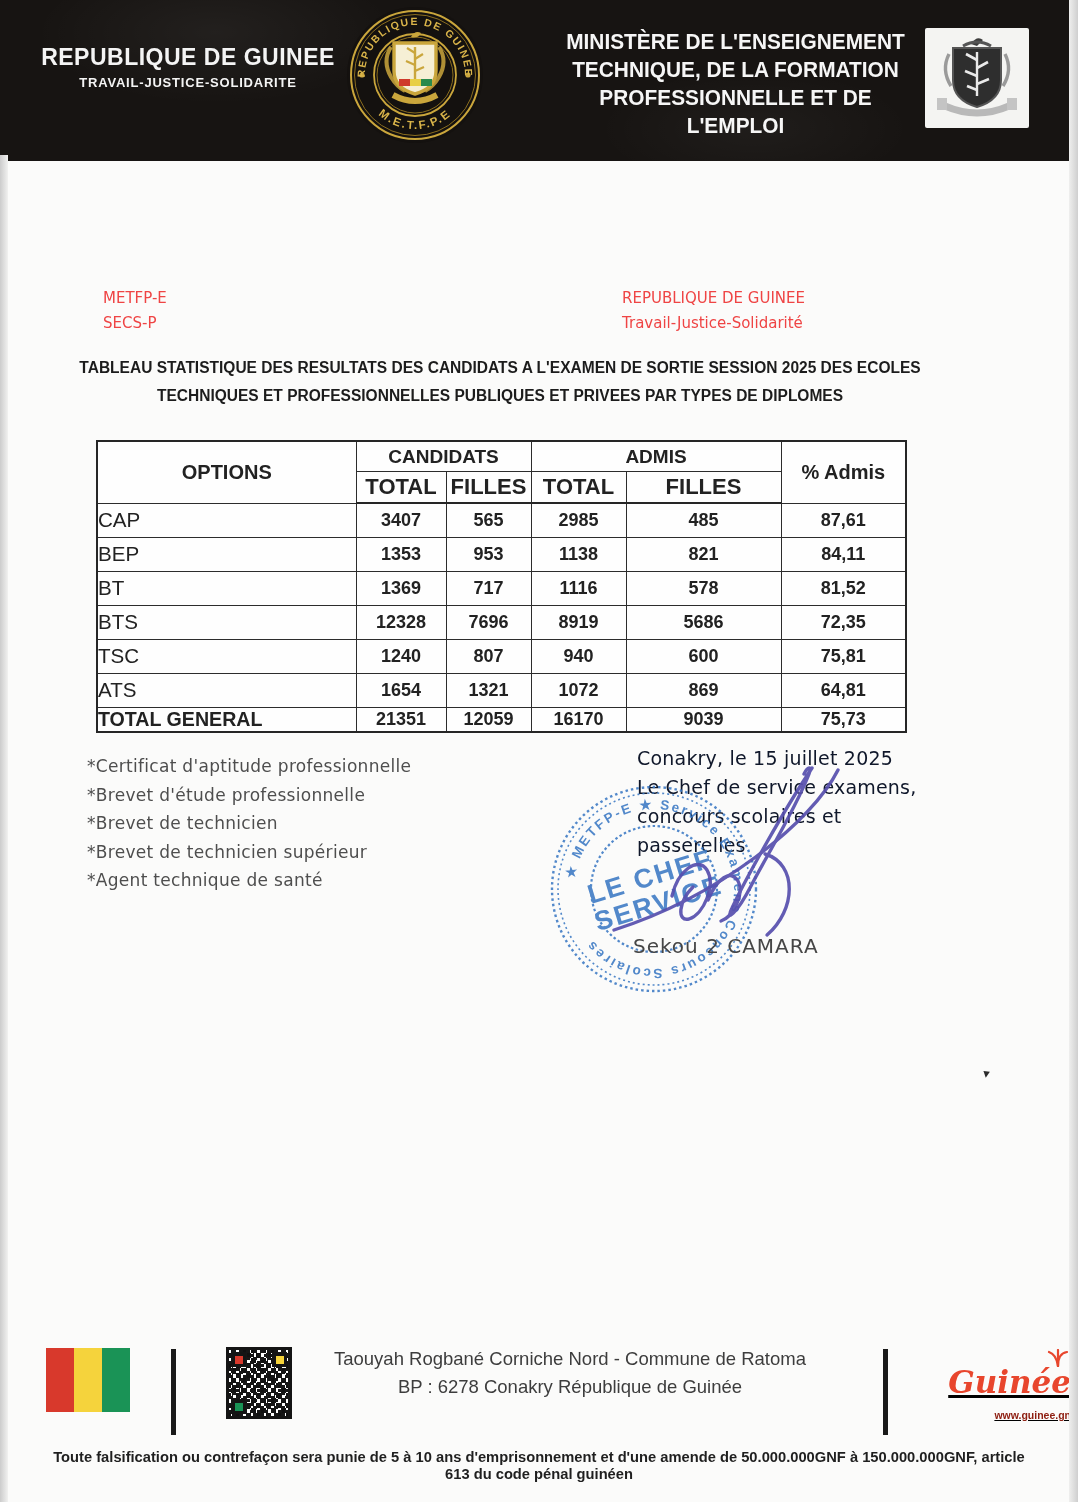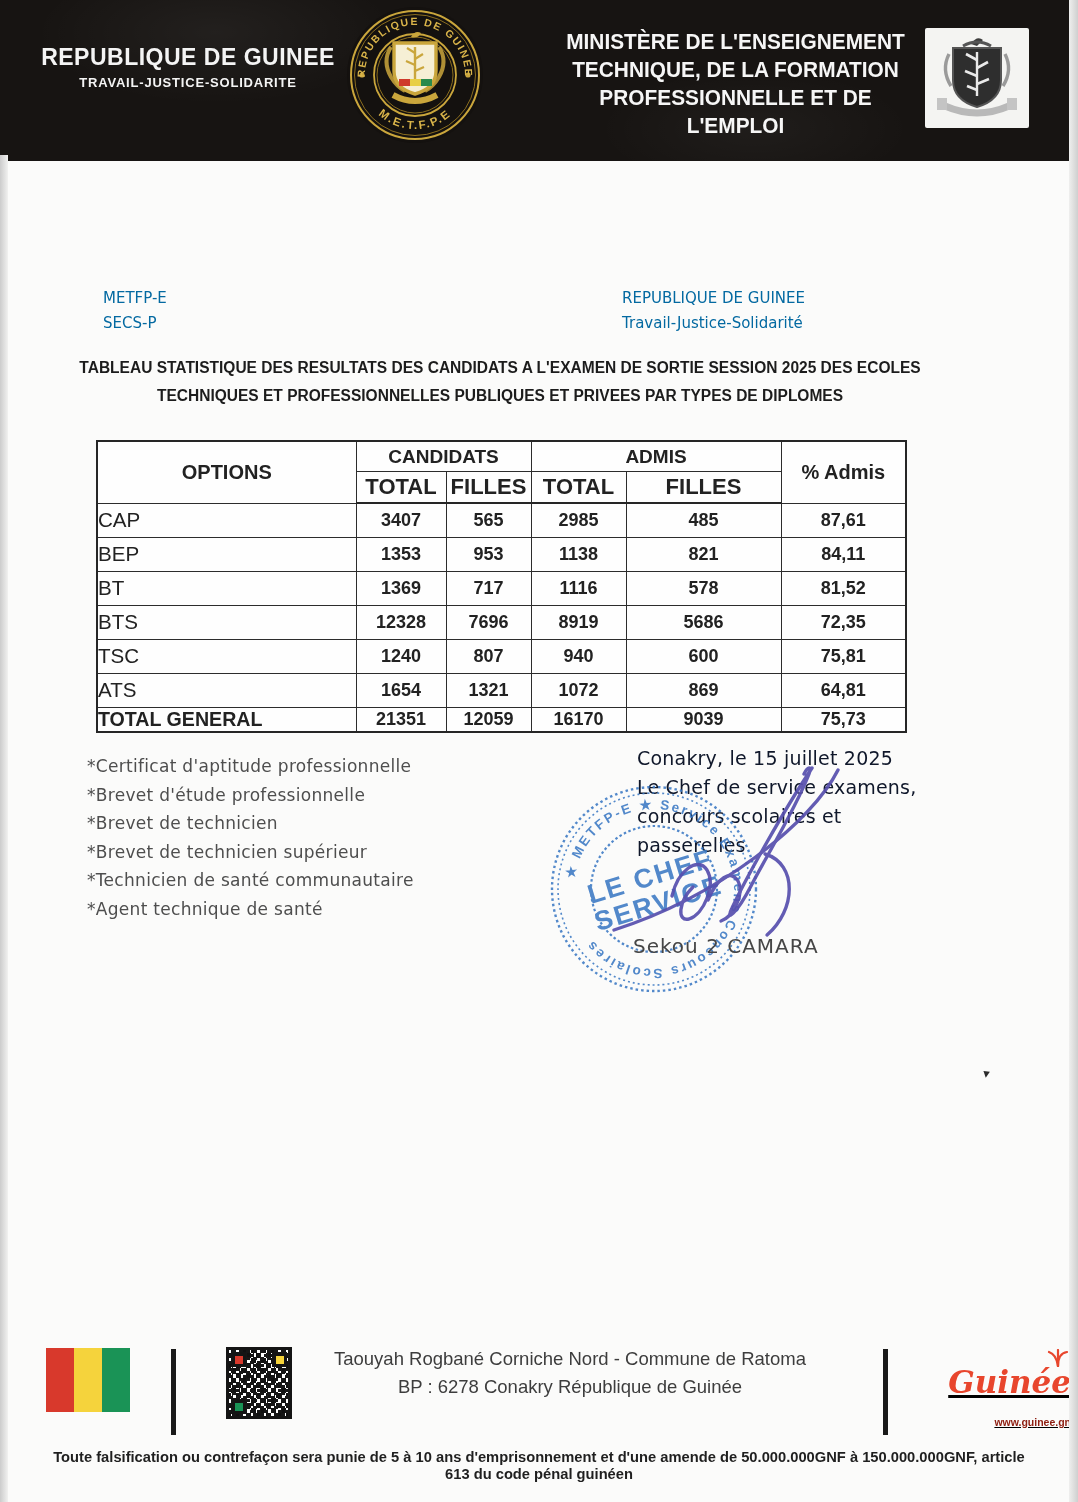--- a/index.html
+++ b/index.html
@@ -9,21 +9,21 @@
   .banner{left:0;top:0;width:1078px;height:161px;background:
     radial-gradient(ellipse 300px 120px at 20% 20%, rgba(255,255,255,.05), transparent 60%),
     radial-gradient(ellipse 260px 100px at 70% 80%, rgba(255,255,255,.04), transparent 60%),
     #171412;}
   .banner-left{left:38px;top:44px;width:300px;text-align:center;color:#f4f4f4;}
   .banner-left .t1{font-family:"Liberation Sans",sans-serif;font-weight:bold;font-size:23px;letter-spacing:.5px;}
   .banner-left .t2{font-family:"Liberation Sans",sans-serif;font-weight:bold;font-size:13px;letter-spacing:.8px;margin-top:4px;}
   .ministry{left:548px;top:28px;width:375px;text-align:center;color:#f6f6f6;font-family:"Liberation Sans",sans-serif;font-weight:bold;font-size:21.5px;line-height:28px;transform:scaleX(.97);}
   .arms-box{left:925px;top:28px;width:104px;height:100px;background:#f4f4f2;border-radius:2px;}
   
-  .lh{font-size:15px;color:#0369a1;line-height:25px;}
+  .lh{font-size:15px;color:#ef4444;line-height:25px;}
   .lh-left{left:103px;top:286px;}
   .lh-right{left:622px;top:286px;}
   .doc-title{left:60px;top:354px;width:880px;text-align:center;font-family:"Liberation Sans",sans-serif;font-weight:bold;font-size:16px;line-height:28px;color:#1c1c1c;transform:scaleX(.97);}
   
   table.stats{position:absolute;left:96px;top:440px;border-collapse:collapse;table-layout:fixed;background:#fefefe;}
   table.stats td,table.stats th{border:1.6px solid #2c2c2c;padding:0;font-family:"Liberation Sans",sans-serif;color:#222;overflow:hidden;}
   table.stats{border:2.5px solid #262626;}
   th.h-group{font-size:19px;font-weight:bold;height:29px;margin-left:7px;}
   th.h-sub{font-size:22px;font-weight:bold;height:30px;}
   th.h-opt{font-size:20px;font-weight:bold;}
@@ -50,21 +50,21 @@
   .vbar2{left:883px;top:1349px;}
   .qr{left:226px;top:1347px;width:60px;height:66px;border:3px solid #141414;background:
     repeating-conic-gradient(#161616 0 25%, transparent 0 50%) 0 0/7px 7px,
     repeating-conic-gradient(#101010 0 25%, transparent 0 50%) 2px 3px/10px 10px,
     #fff;}
   .qr .f{position:absolute;width:15px;height:15px;background:#141414;display:flex;align-items:center;justify-content:center;}
   .qr .f span{width:8px;height:8px;display:block;}
   .addr{left:320px;top:1345px;width:500px;text-align:center;font-family:"Liberation Sans",sans-serif;font-size:18.5px;color:#3d3d3d;line-height:27.5px;}
   .brand{left:941px;top:1348px;width:130px;text-align:right;text-decoration:underline;}
   .brand .bn{font-family:"DejaVu Serif",serif;font-style:italic;font-weight:bold;font-size:31px;color:#e8462d;line-height:30px;}
-  .brand .bu{font-family:"Liberation Sans",sans-serif;font-weight:bold;font-size:10.5px;color:#8f2013;margin-top:19px;}
+  .brand .bu{font-family:"Liberation Sans",sans-serif;font-weight:bold;font-size:10.5px;color:#8f2013;margin-top:12px;}
   .legal{left:30px;top:1448px;width:1018px;text-align:center;font-family:"Liberation Sans",sans-serif;font-weight:bold;font-size:15px;color:#1f1f1f;transform:scaleX(.98);}
   
   .edgeL{left:0;top:155px;width:8px;height:1347px;background:linear-gradient(90deg,#cccccc,#f1f1f0);}
   .edgeR{left:1069px;top:0;width:9px;height:1502px;background:linear-gradient(270deg,#cfcfcf,#efefee);}
 </style>
 </head>
 <body>
 
 <div class="abs banner">
   <div class="abs banner-left">
@@ -222,21 +222,20 @@
       <td class="num">75,73</td>
     </tr>
   </tbody>
 </table>
 
 <div class="abs footnotes">
   <div>*Certificat d'aptitude professionnelle</div>
   <div>*Brevet d'étude professionnelle</div>
   <div>*Brevet de technicien</div>
   <div>*Brevet de technicien supérieur</div>
-  <div>*Technicien de santé communautaire</div>
   <div>*Agent technique de santé</div>
 </div>
 
 <div class="abs sigblock">
   <div>Conakry, le 15 juillet 2025</div>
   <div>Le Chef de service examens,</div>
   <div>concours scolaires et</div>
   <div>passerelles</div>
 </div>
 

